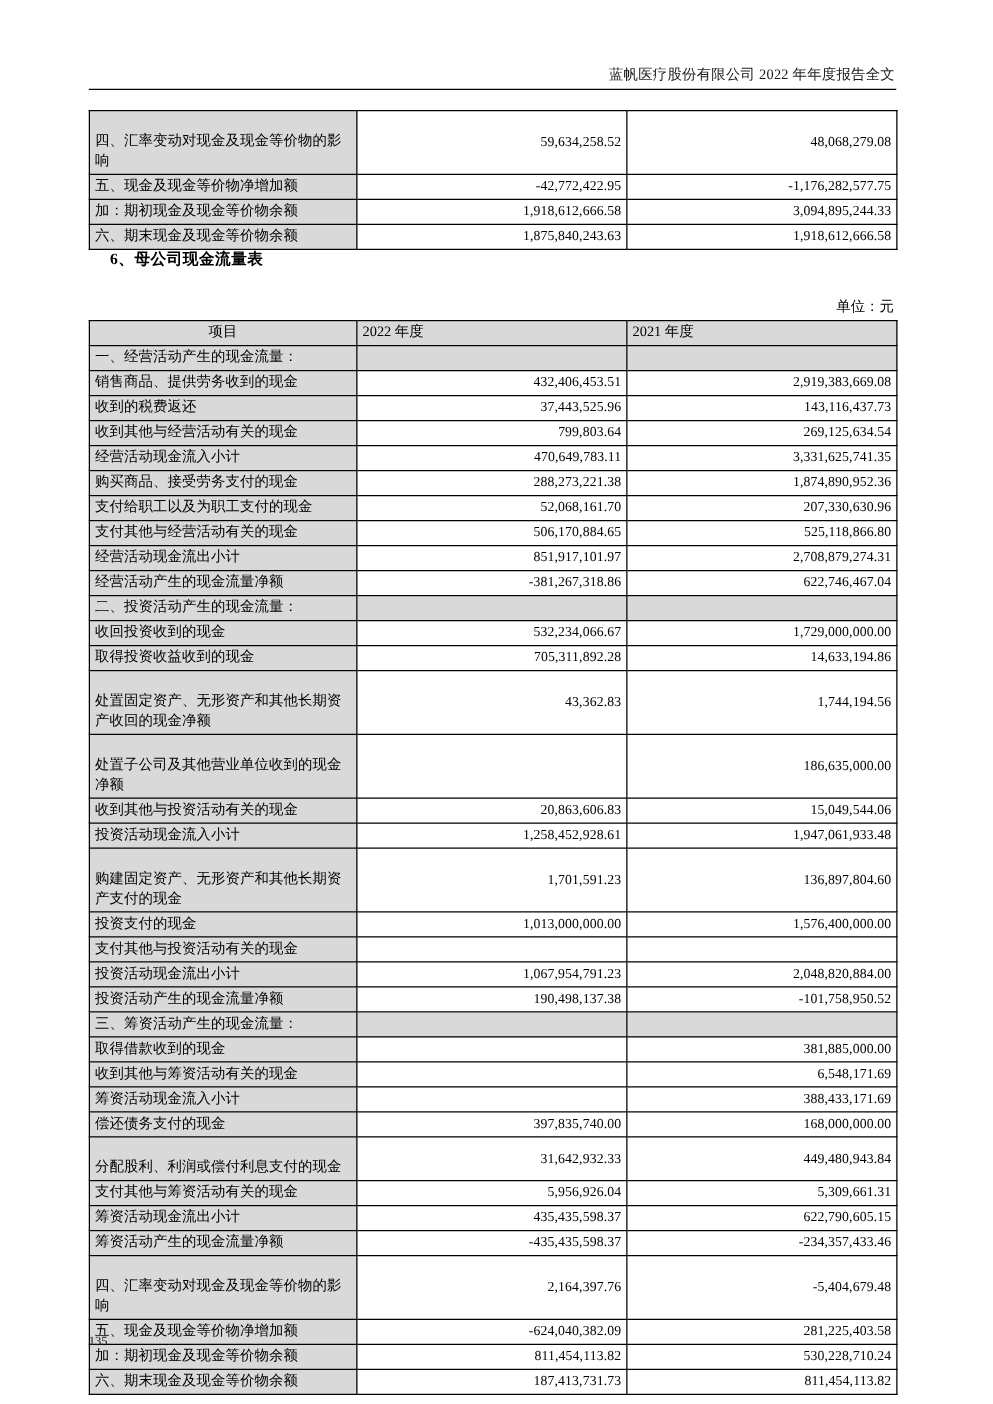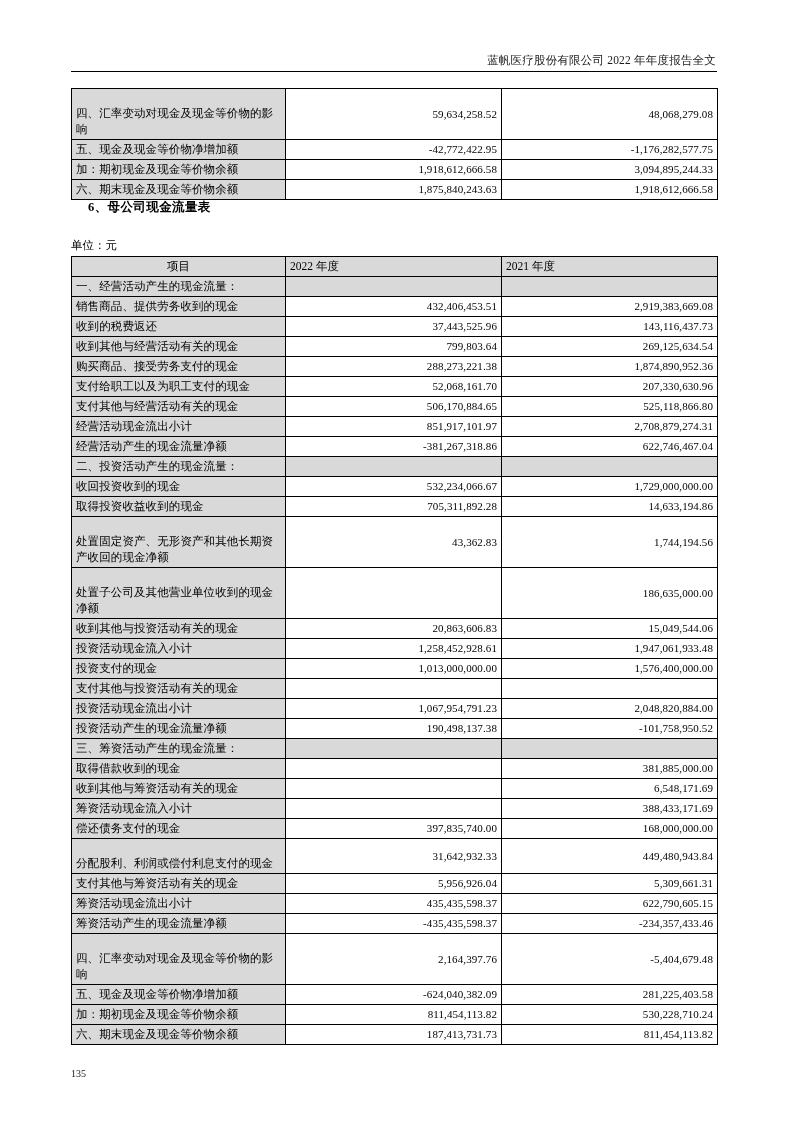--- a/index.html
+++ b/index.html
@@ -118,21 +118,21 @@
     letter-spacing: 0.4px;
     font-family: "Liberation Serif", "DejaVu Serif", serif;
   }
 
   
   .unit-note {
     position: absolute;
     top: 238px;
     left: 71px;
     width: 646px;
-    text-align: left;
+    text-align: right;
     font-size: 11.5px;
     padding-right: 2px;
   }
 
   
   .main-table {
     position: absolute;
     top: 256px;
     left: 71px;
   }
@@ -223,20 +223,25 @@
             <td class="item lvl2">收到的税费返还</td>
             <td class="num">37,443,525.96</td>
             <td class="num">143,116,437.73</td>
           </tr>
           <tr>
             <td class="item lvl2">收到其他与经营活动有关的现金</td>
             <td class="num">799,803.64</td>
             <td class="num">269,125,634.54</td>
           </tr>
           <tr>
+            <td class="item lvl0">经营活动现金流入小计</td>
+            <td class="num">470,649,783.11</td>
+            <td class="num">3,331,625,741.35</td>
+          </tr>
+          <tr>
             <td class="item lvl2">购买商品、接受劳务支付的现金</td>
             <td class="num">288,273,221.38</td>
             <td class="num">1,874,890,952.36</td>
           </tr>
           <tr>
             <td class="item lvl2">支付给职工以及为职工支付的现金</td>
             <td class="num">52,068,161.70</td>
             <td class="num">207,330,630.96</td>
           </tr>
           <tr>
@@ -283,20 +288,25 @@
             <td class="item lvl2">收到其他与投资活动有关的现金</td>
             <td class="num">20,863,606.83</td>
             <td class="num">15,049,544.06</td>
           </tr>
           <tr>
             <td class="item lvl0">投资活动现金流入小计</td>
             <td class="num">1,258,452,928.61</td>
             <td class="num">1,947,061,933.48</td>
           </tr>
           <tr>
+            <td class="item lvl2i wrap">购建固定资产、无形资产和其他长期资产支付的现金</td>
+            <td class="num">1,701,591.23</td>
+            <td class="num">136,897,804.60</td>
+          </tr>
+          <tr>
             <td class="item lvl2">投资支付的现金</td>
             <td class="num">1,013,000,000.00</td>
             <td class="num">1,576,400,000.00</td>
           </tr>
           <tr>
             <td class="item lvl2">支付其他与投资活动有关的现金</td>
             <td class="num"></td>
             <td class="num"></td>
           </tr>
           <tr>

